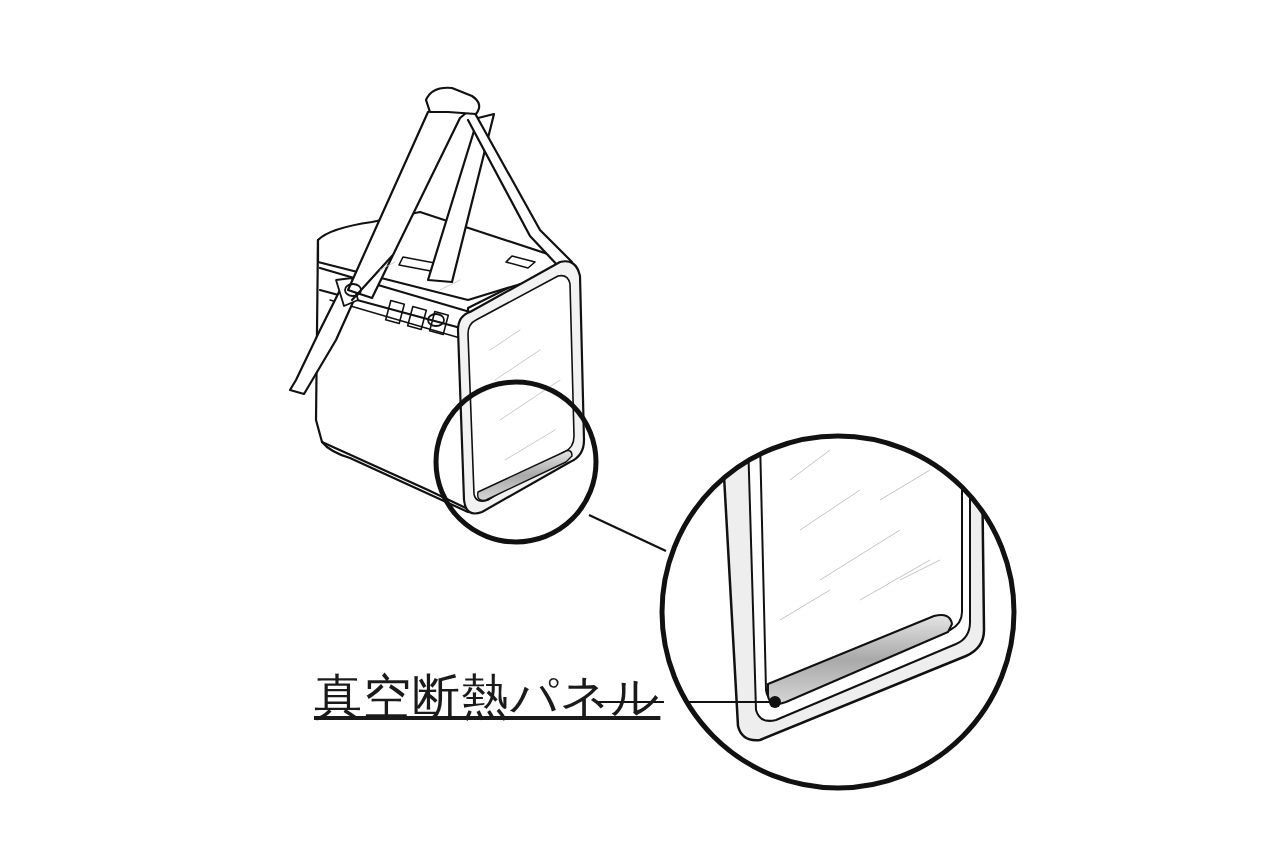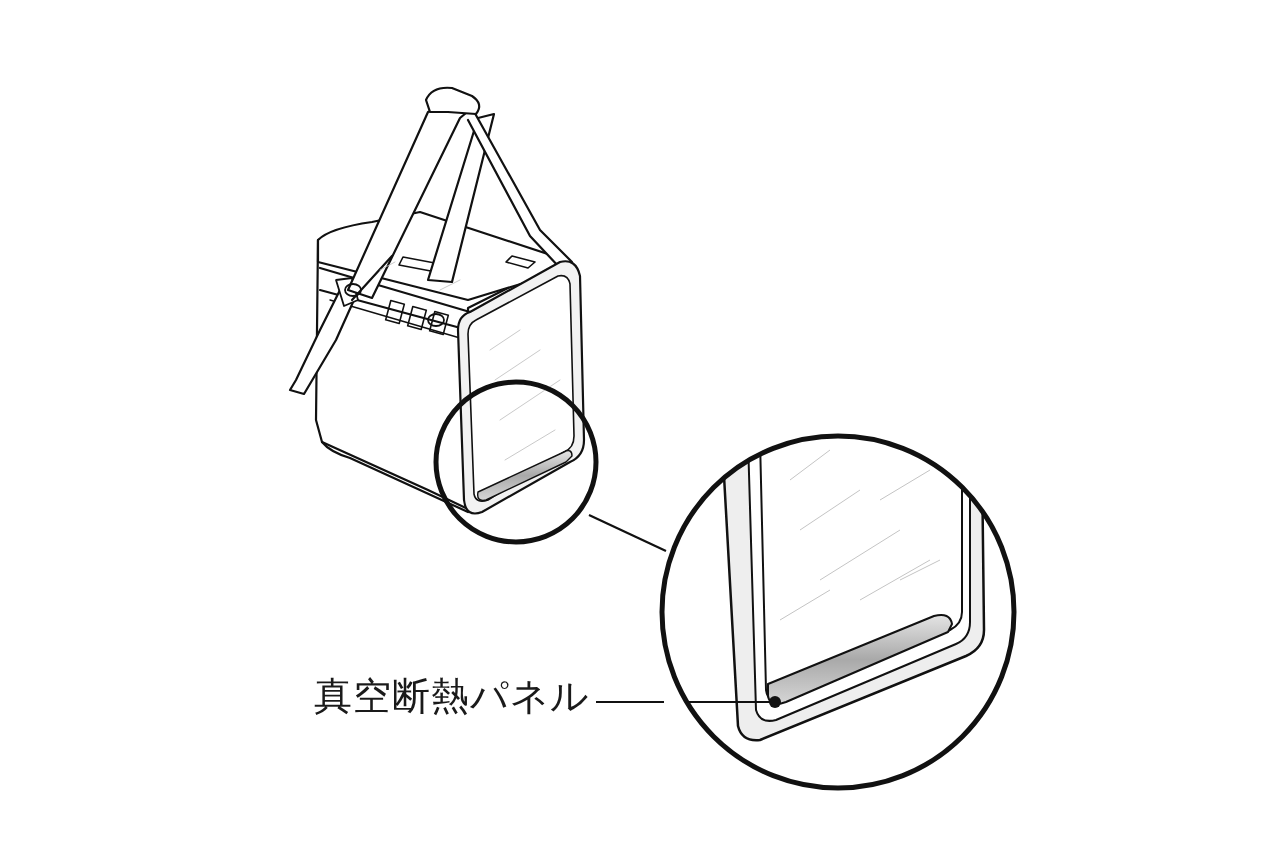--- a/index.html
+++ b/index.html
@@ -1,21 +1,21 @@
 <!DOCTYPE html>
 <html><head>
   <meta charset="utf-8">
   <style>
     html, body { margin: 0; padding: 0; background: #ffffff; }
     body { width: 1280px; height: 853px; position: relative; overflow: hidden; font-family: "DejaVu Sans", sans-serif; }
     #canvas { position: absolute; left: 0; top: 0; width: 1280px; height: 853px; }
     .label {
       position: absolute; left: 314px; top: 672px;
-      font-family: "DejaVu Sans", sans-serif; font-size: 38px; color: #1a1a1a;
-      letter-spacing: 1px; line-height: 48px; white-space: nowrap;
+      font-family: "DejaVu Sans", sans-serif; font-size: 48px; color: #1a1a1a;
+      letter-spacing: 1px; line-height: 48px; white-space: nowrap; text-decoration: underline;
     }
   </style>
 </head>
 <body>
 
 <svg id="canvas" viewBox="0 0 1280 853" xmlns="http://www.w3.org/2000/svg">
   <defs>
     <linearGradient id="panelGrad" x1="0" y1="0" x2="0" y2="1">
       <stop offset="0" stop-color="#e4e4e4"></stop>
       <stop offset="0.5" stop-color="#a9a9a9"></stop>

